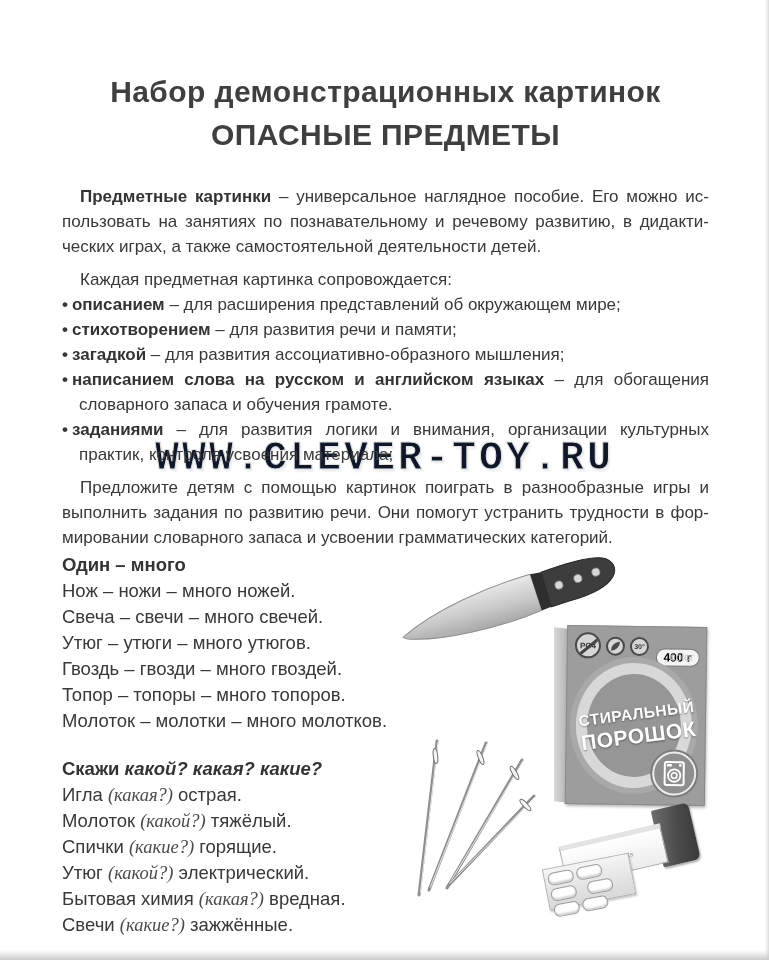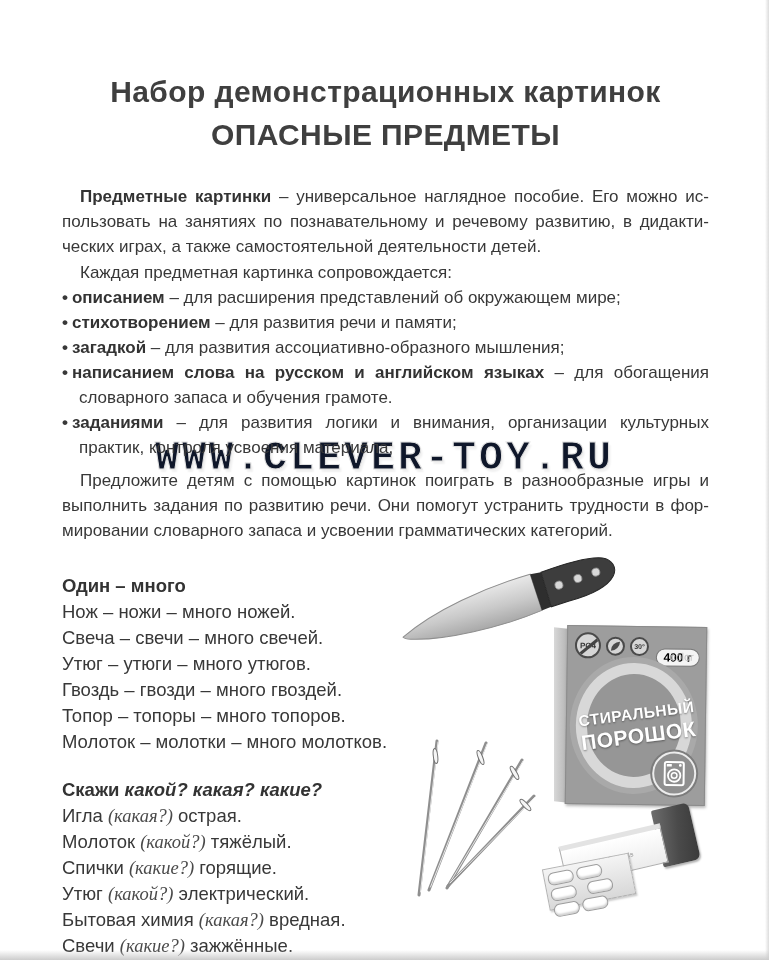--- a/index.html
+++ b/index.html
@@ -18,27 +18,27 @@
   h1 { margin:8px; text-align:center; font-size:30px; line-height:43px; font-weight:700;
        color:#3f3f3f; letter-spacing:0.4px; }
 
   .body-text { font-size:17px; line-height:25px; color:#383838; }
   .jpara { margin:28px 0 0 0; }
   .jline { display:block; text-align:justify; text-align-last:justify; }
   .jlast { display:block; }
   .indent { padding-left:18px; }
   b { font-weight:700; color:#333333; }
 
-  .acc-intro { margin-top:1px; padding-left:18px; }
+  .acc-intro { margin-top:8px; padding-left:18px; }
   ul.acc-list { margin:0; padding:0; list-style:none; }
   ul.acc-list li { padding-left:17px; text-indent:-17px; text-align:justify; }
   .bullet { font-weight:700; margin-right:4px; }
 
   .list-block { font-size:18.5px; line-height:26px; }
-  .one-many { margin-top:30px; }
+  .one-many { margin-top:2px; }
   .say-what { margin-top:22px; }
   .lb-head { font-weight:700; color:#333; }
   .it { font-style:italic; }
   .q { font-style:italic; color:#4a4a4a;font-family:Liberation Serif, serif; }
 
   .watermark {
     position:absolute; left:0; width:100%; top:436px; z-index:0; text-align:center;
     font-family:Liberation Mono, monospace; font-weight:700; font-size:40px; letter-spacing:3px;
     color:#0f172a; -webkit-text-stroke:1px #e1e1e1;
     text-shadow:2px 3px 2px rgba(0,0,0,0.06); user-select:none; white-space:nowrap;

